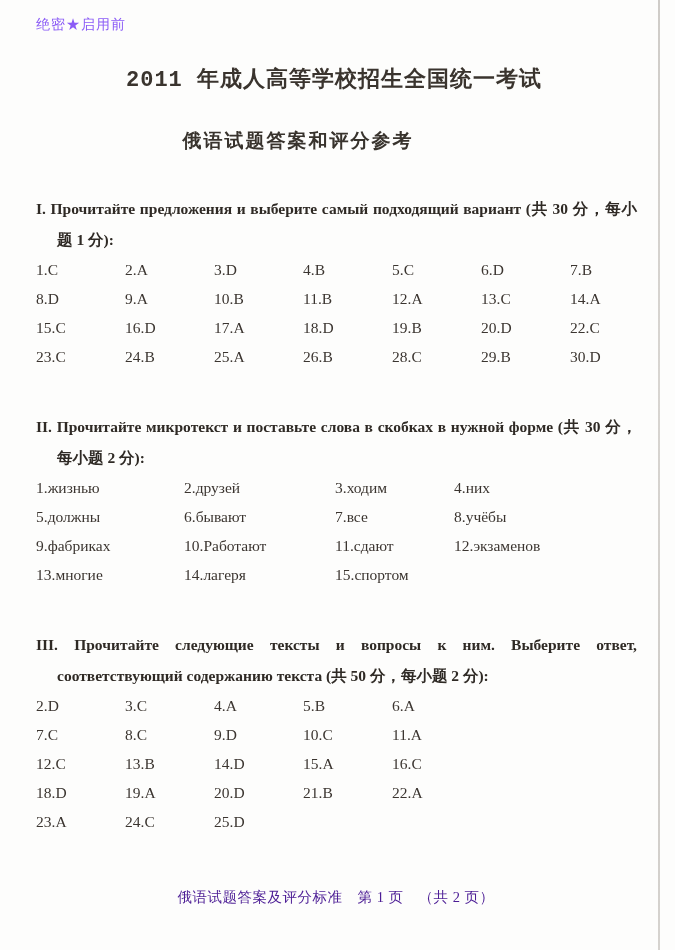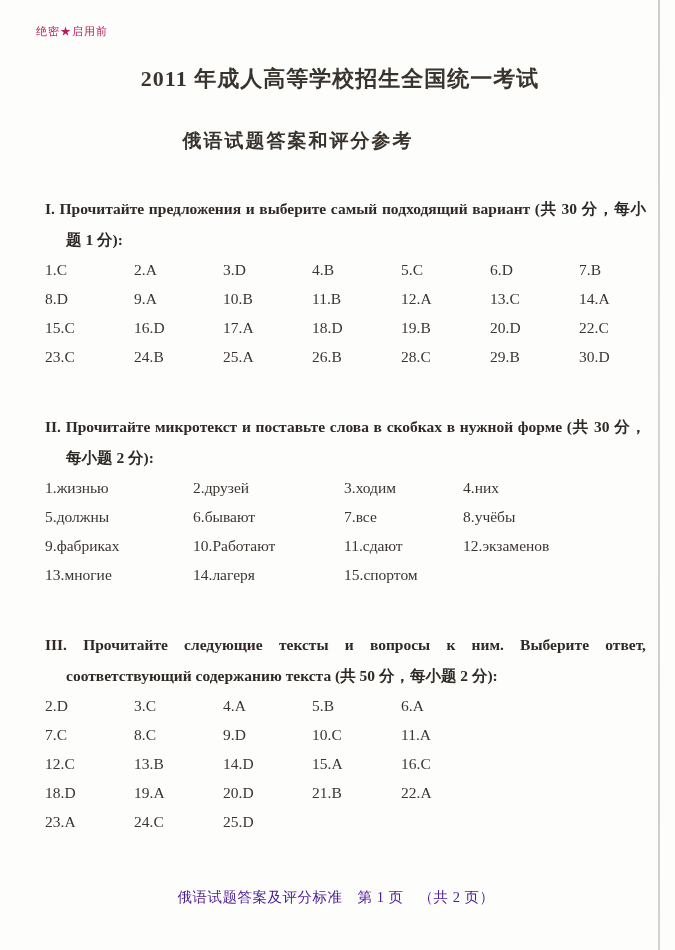--- a/index.html
+++ b/index.html
@@ -20,52 +20,53 @@
   .scan-edge-line {
     position: absolute;
     top: 0;
     left: 658px;
     width: 2px;
     height: 950px;
     background: linear-gradient(to bottom, #cfccc8, #d8d5d1 40%, #cfccc8 80%, #d6d3cf);
   }
   .classification {
     position: absolute;
-    top: 24px;
+    top: 16px;
     left: 36px;
-    font-size: 11px;
+    font-size: 14px;
     letter-spacing: 1px;
-    color: #be185d;
+    color: #8b5cf6;
   }
   .doc-title {
     position: absolute;
     top: 64px;
-    left: 10px;
+    left: 4px;
     width: 660px;
     text-align: center;
     font-size: 22px;
     font-weight: bold;
     letter-spacing: 1px;
     color: #3a342e;
+    font-family: Liberation Mono, monospace;
   }
   .doc-subtitle {
     position: absolute;
     top: 128px;
     left: 0;
     width: 596px;
     text-align: center;
     font-size: 19px;
     font-weight: bold;
     letter-spacing: 2px;
     color: #38332d;
   }
   .content {
     position: absolute;
     top: 193px;
-    left: 45px;
+    left: 36px;
     width: 601px;
   }
   .section { margin: 0 0 0 0; }
   .section + .section { margin-top: 40px; }
   .section-heading {
     font-size: 15.5px;
     font-weight: bold;
     line-height: 31px;
     text-align: justify;
     padding-left: 21px;

